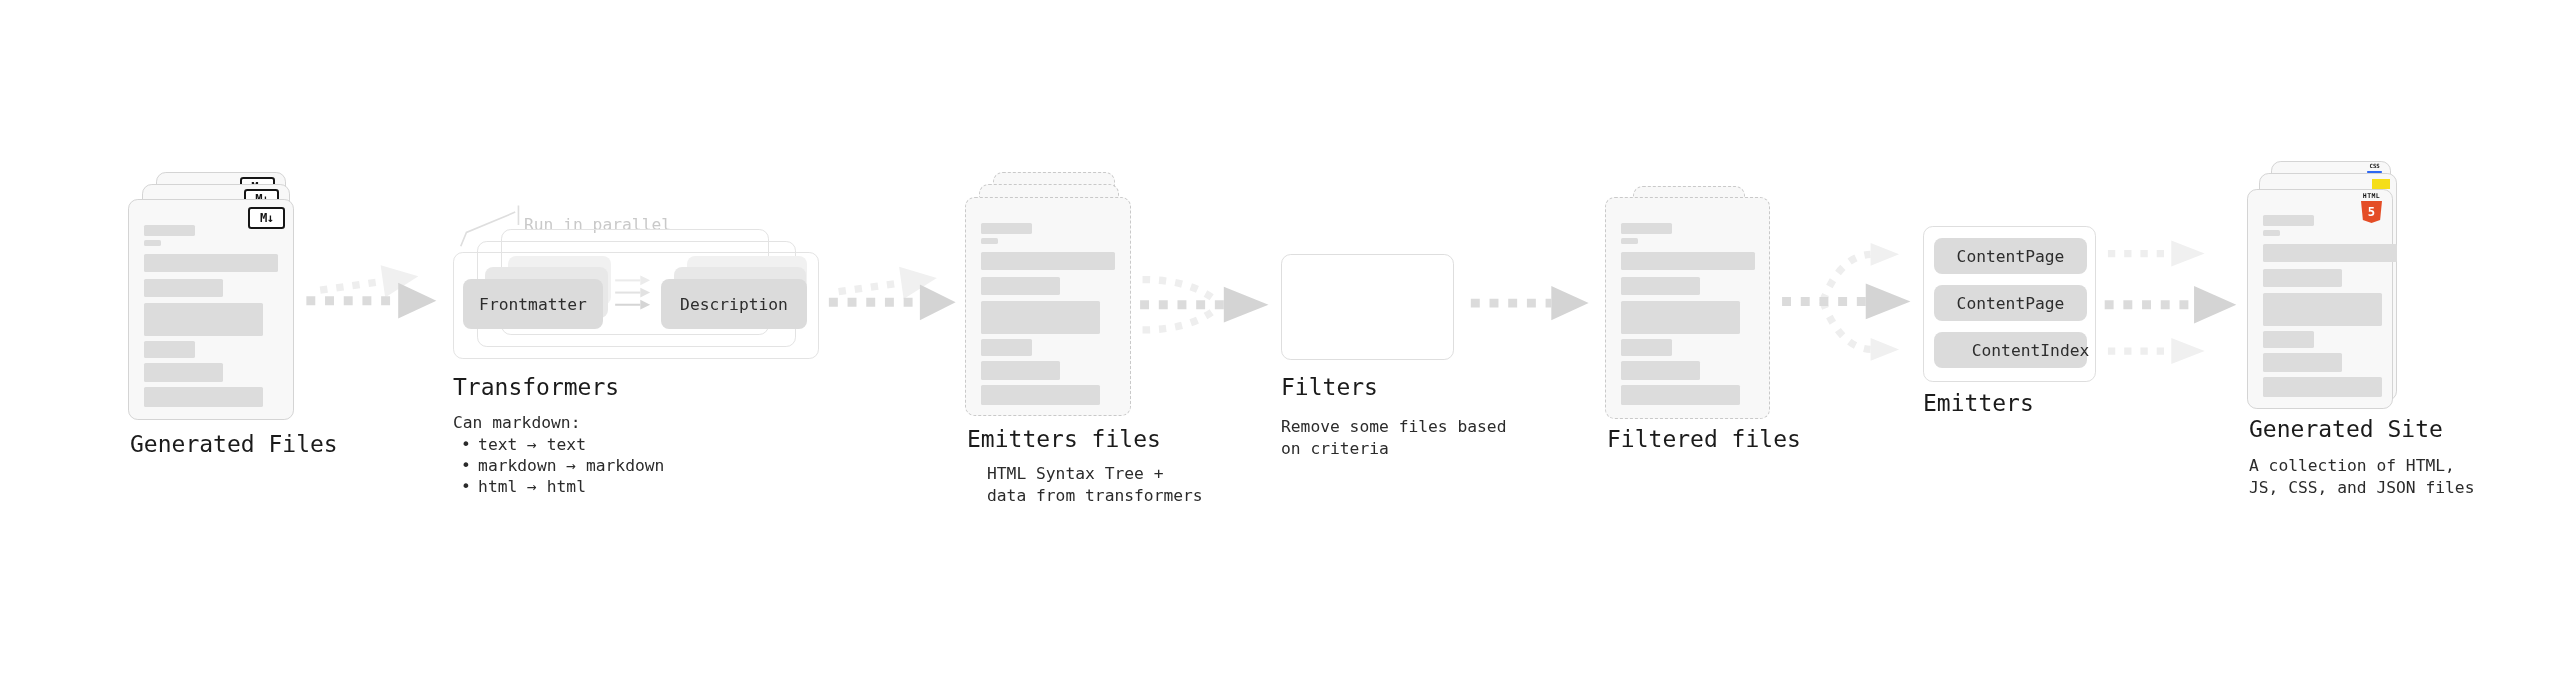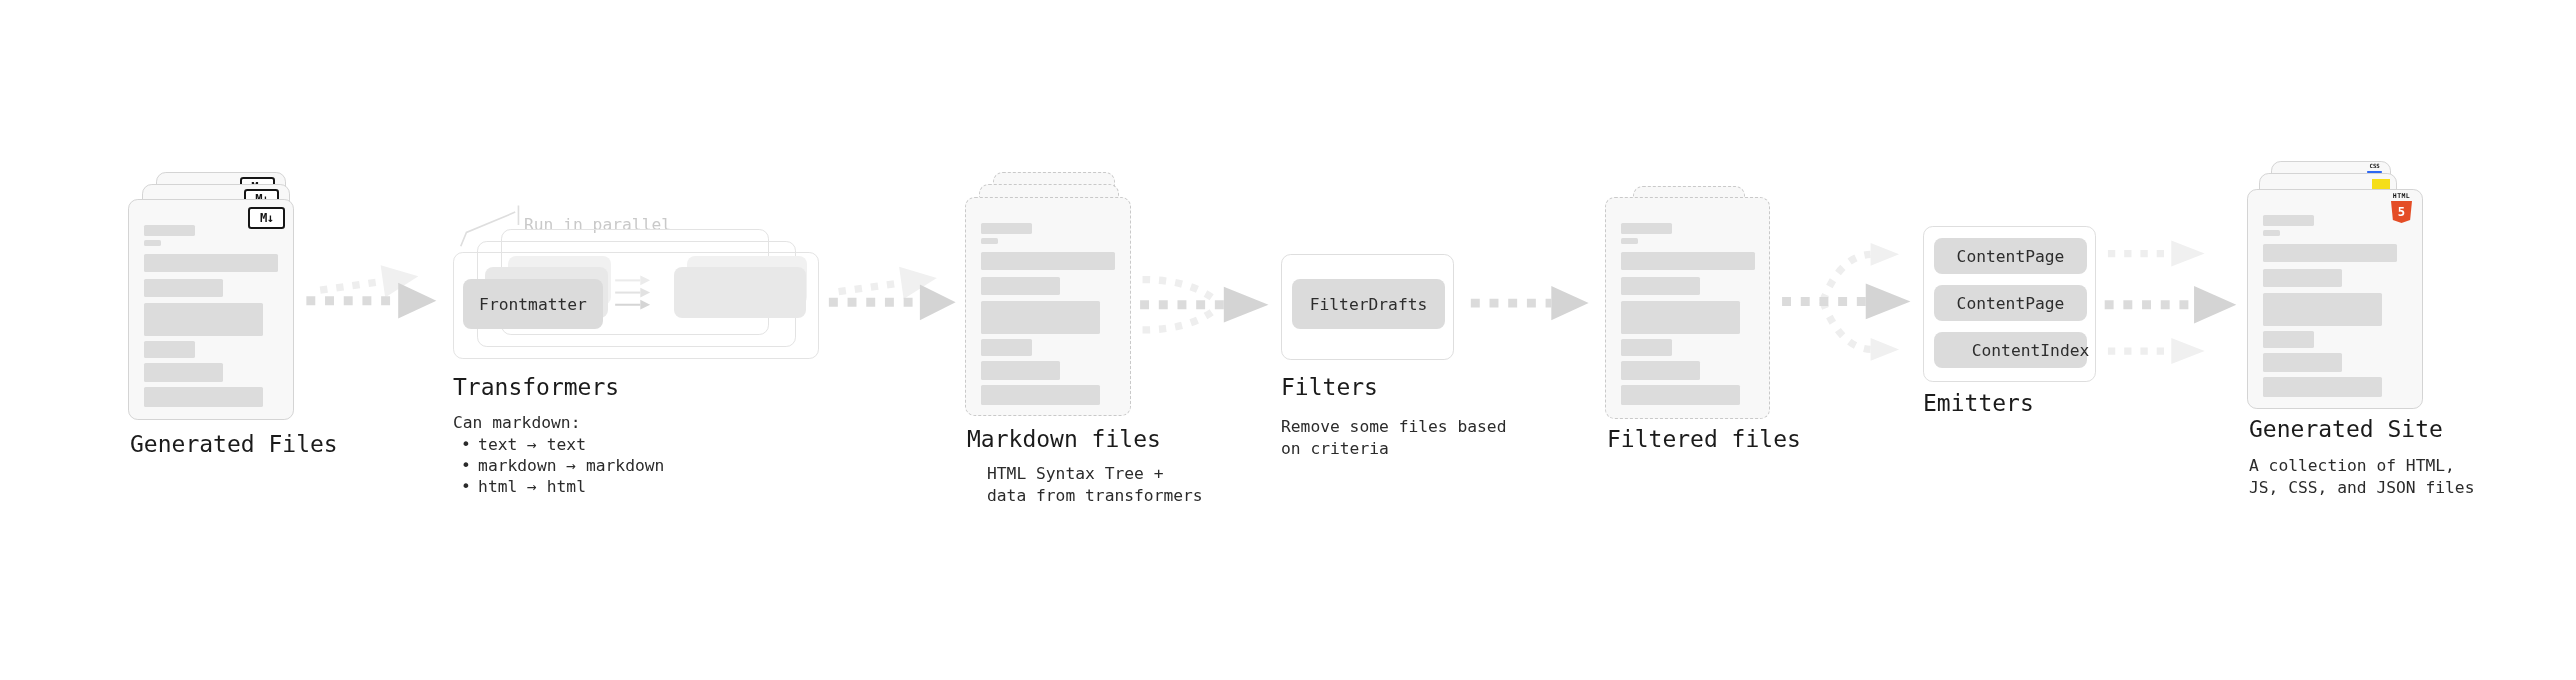--- a/index.html
+++ b/index.html
@@ -147,20 +147,21 @@
   <div class="note" style="left:524px;top:201px;">Run in parallel</div>
   <div class="frame" style="left:501px;top:229px;width:268px;height:106px;"></div>
   <div class="frame" style="left:477px;top:241px;width:319px;height:106px;"></div>
   <div class="frame" style="left:453px;top:252px;width:366px;height:107px;"></div>
 
   <div class="pill ghost3" style="left:508px;top:256px;width:103px;height:49px;"></div>
   <div class="pill ghost2" style="left:485px;top:267px;width:123px;height:51px;"></div>
   <div class="pill ghost3" style="left:687px;top:256px;width:120px;height:49px;"></div>
   <div class="pill ghost2" style="left:674px;top:267px;width:132px;height:51px;"></div>
   <div class="pill" style="left:463px;top:279px;width:140px;height:50px;">Frontmatter</div>
+  <div class="pill" style="left:661px;top:279px;width:146px;height:50px;">Description</div>
 
   <div class="h1" style="left:453px;top:375px;">Transformers</div>
   <div class="sub" style="left:453px;top:412px;">Can markdown:</div>
   <div class="bullet" style="left:461px;top:437px;">
     <span>•</span>
     <span>text → text</span>
   </div>
   <div class="bullet" style="left:461px;top:458px;">
     <span>•</span>
     <span>markdown → markdown</span>
@@ -177,26 +178,25 @@
         <span></span>
         <span></span>
         <span></span>
         <span></span>
         <span></span>
         <span></span>
         <span></span>
         <span></span>
       </div>
   </div>
-  <div class="h1" style="left:967px;top:427px;">Markdown files</div>
+  <div class="h1" style="left:967px;top:427px;">Emitters files</div>
   <div class="sub" style="left:967px;top:463px;margin-left:20px;">HTML Syntax Tree +
 data from transformers</div>
 
   <div class="frame solidbg" style="left:1281px;top:254px;width:173px;height:106px;"></div>
-  <div class="pill" style="left:1292px;top:279px;width:153px;height:50px;">FilterDrafts</div>
   <div class="h1" style="left:1281px;top:375px;">Filters</div>
   <div class="sub" style="left:1281px;top:416px;">Remove some files based
 on criteria</div>
 
   <div class="doc dashed" style="left:1633px;top:186px;width:112px;height:228px;"></div>
   <div class="doc dashed" style="left:1605px;top:197px;width:165px;height:222px;">
     <div class="bars">
         <span></span>
         <span></span>
         <span></span>
@@ -217,21 +217,21 @@
 
   <div class="doc" style="left:2271px;top:161px;width:120px;height:228px;">
     <span class="cssbadge">
       <span class="w">CSS</span>
       <span class="bar"></span>
     </span>
   </div>
   <div class="doc" style="left:2259px;top:173px;width:138px;height:228px;">
     <span class="jsbadge"></span>
   </div>
-  <div class="doc" style="left:2247px;top:189px;width:176px;height:220px;">
+  <div class="doc" style="left:2247px;top:189px;width:146px;height:220px;">
     <span class="html5">
       <span class="word">HTML</span>
       <span class="shield">
           <b>5</b>
         </span>
     </span>
     <div class="bars">
         <span></span>
         <span></span>
         <span></span>

